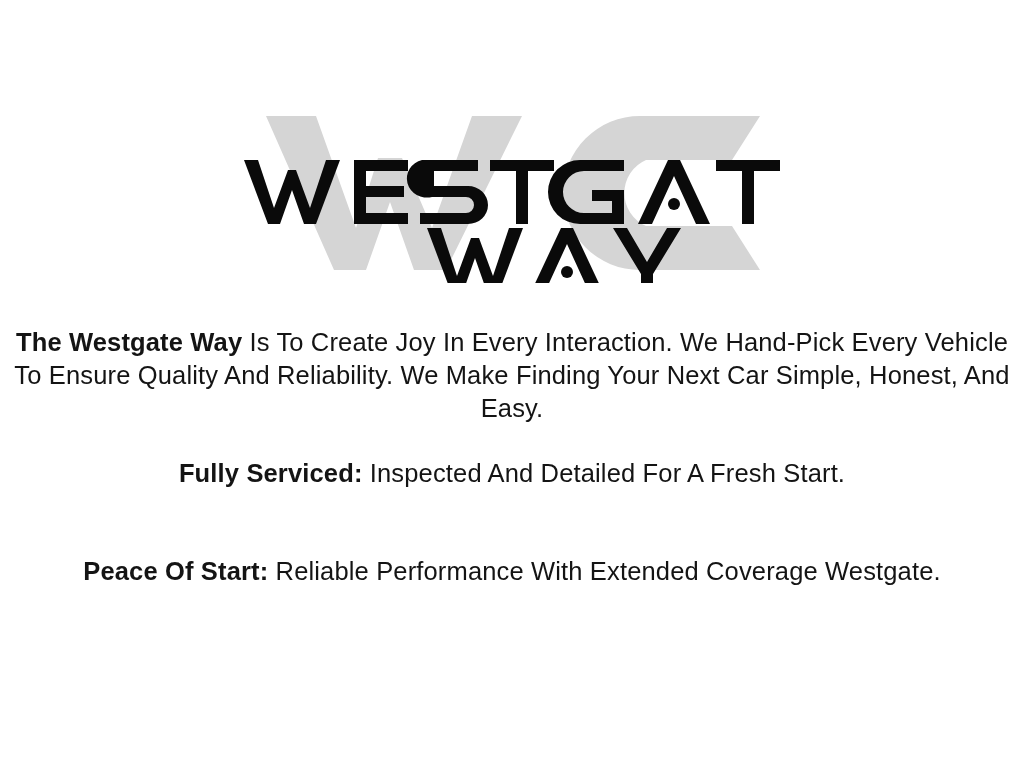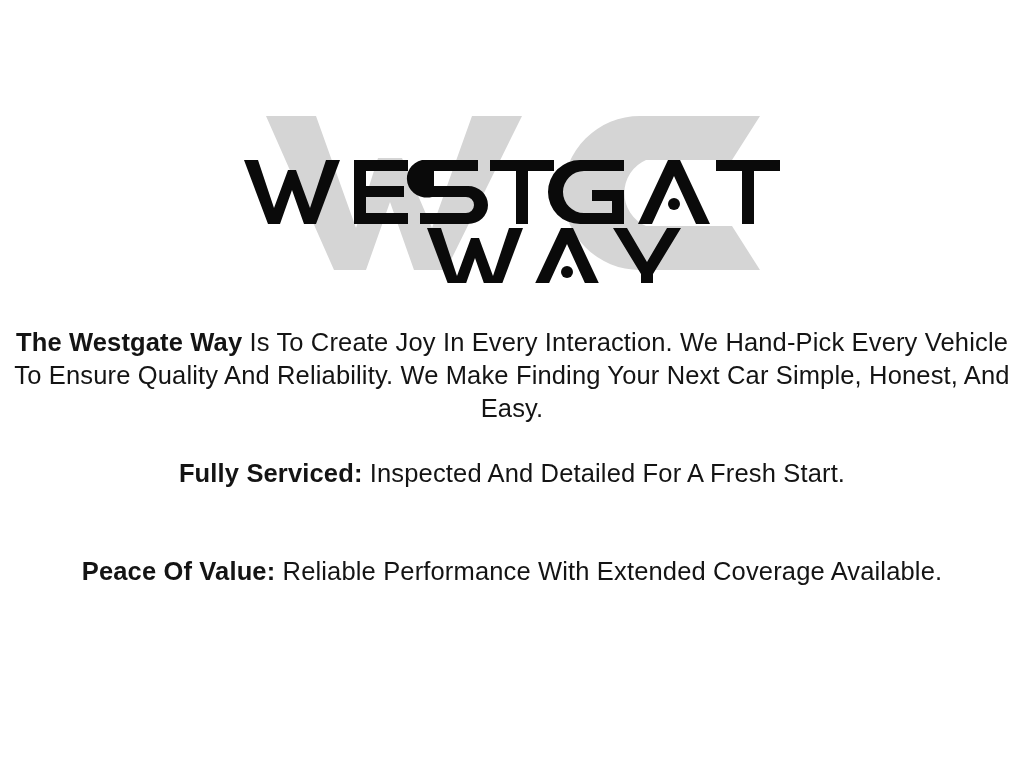--- a/index.html
+++ b/index.html
@@ -135,17 +135,17 @@
 
     <div class="gap-a"></div>
 
     <p class="feature"><span class="tag">Fully Serviced:</span><span> Inspected And Detailed For A Fresh Start.</span></p>
 
     <div class="gap-b"></div>
 
 
     <div class="gap-c"></div>
 
-    <p class="feature"><span class="tag">Peace Of Value:</span><span> Reliable Performance With Extended Coverage Available.</span></p>
+    <p class="feature"><span class="tag">Peace Of Start:</span><span> Reliable Performance With Extended Coverage Westgate.</span></p>
 
   </div>
 
 </div>
 
 </body></html>

